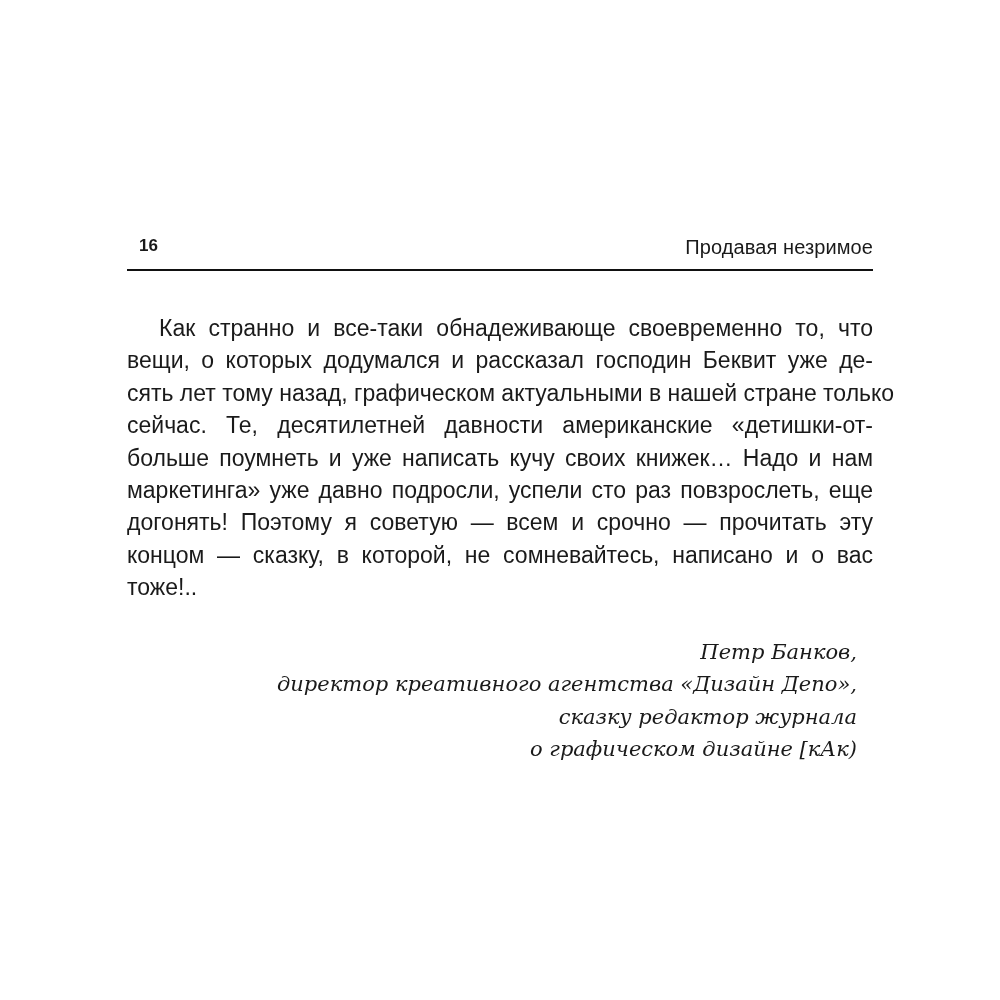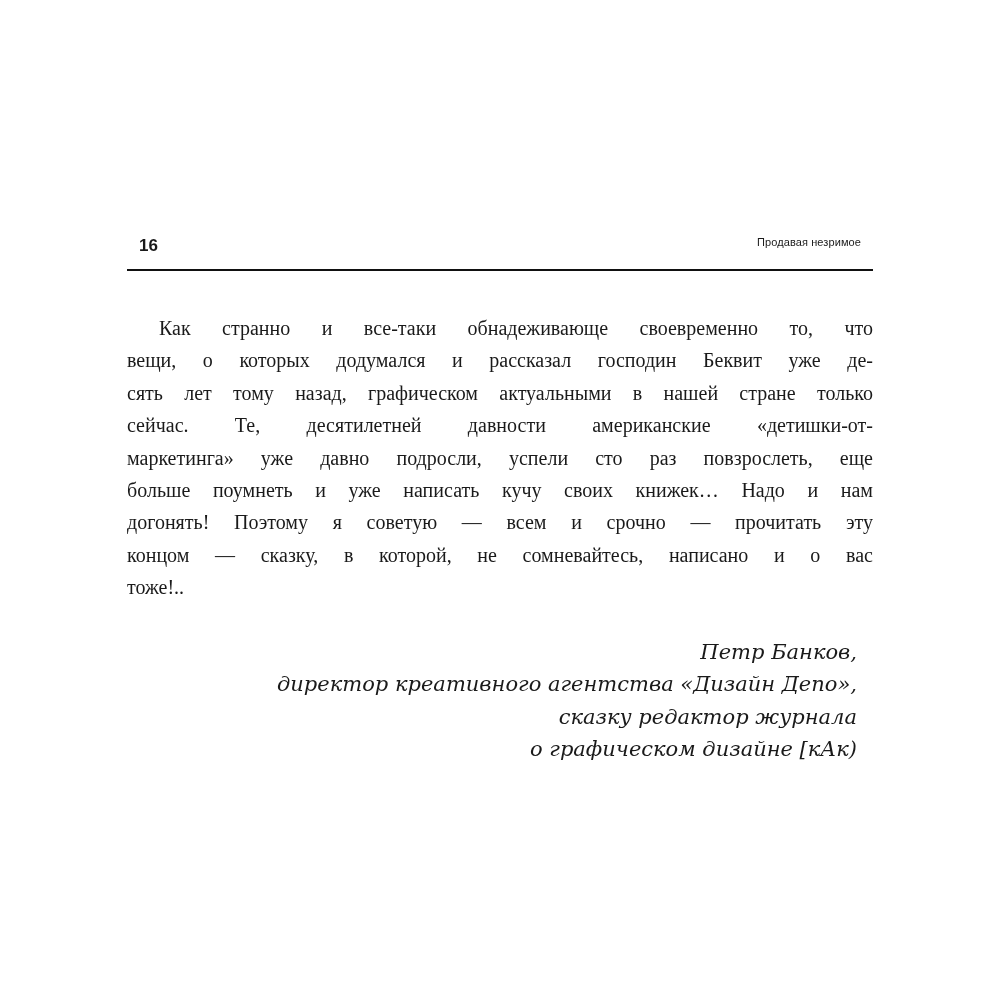--- a/index.html
+++ b/index.html
@@ -34,40 +34,40 @@
     .page-number {
       position: absolute;
       left: 0;
       top: 0;
       font-weight: bold;
       font-size: 17px;
       margin-left: 12px;
     }
     .running-title {
       position: absolute;
-      right: 12px;
+      right: 0;
       top: 0;
-      font-size: 11px;
+      font-size: 20px;
       letter-spacing: 0.1px;
     }
     .head-rule {
       position: absolute;
       top: 269px;
       left: 0;
       width: 746px;
       height: 2px;
       background: #111111;
     }
     .body-text {
       position: absolute;
       top: 312px;
       left: 0;
       width: 746px;
-      font-family: Liberation Serif, serif;
-      font-size: 20px;
+      font-family: Liberation Sans, sans-serif;
+      font-size: 23px;
       line-height: 32.4px;
       color: #1a1a1a;
     }
     .line {
       display: block;
       white-space: nowrap;
       text-align: justify;
       text-align-last: justify;
       height: 32.4px;
     }
@@ -102,22 +102,22 @@
     <span class="page-number">16</span>
     <span class="running-title">Продавая незримое</span>
   </div>
   <div class="head-rule"></div>
 
   <div class="body-text">
     <span class="line indent">Как странно и все-таки обнадеживающе своевременно то, что</span>
     <span class="line">вещи, о которых додумался и рассказал господин Беквит уже де-</span>
     <span class="line">сять лет тому назад, графическом актуальными в нашей стране только</span>
     <span class="line">сейчас. Те, десятилетней давности американские «детишки-от-</span>
+    <span class="line">больше поумнеть и уже написать кучу своих книжек… Надо и нам</span>
     <span class="line">маркетинга» уже давно подросли, успели сто раз повзрослеть, еще</span>
-    <span class="line">больше поумнеть и уже написать кучу своих книжек… Надо и нам</span>
     <span class="line">догонять! Поэтому я советую — всем и срочно — прочитать эту</span>
     <span class="line">концом — сказку, в которой, не сомневайтесь, написано и о вас</span>
     <span class="line last">тоже!..</span>
   </div>
 
   <div class="signature">
     <span class="sig-line">Петр Банков,</span>
     <span class="sig-line">директор креативного агентства «Дизайн Депо»,</span>
     <span class="sig-line">сказку редактор журнала</span>
     <span class="sig-line">о графическом дизайне [кАк)</span>

